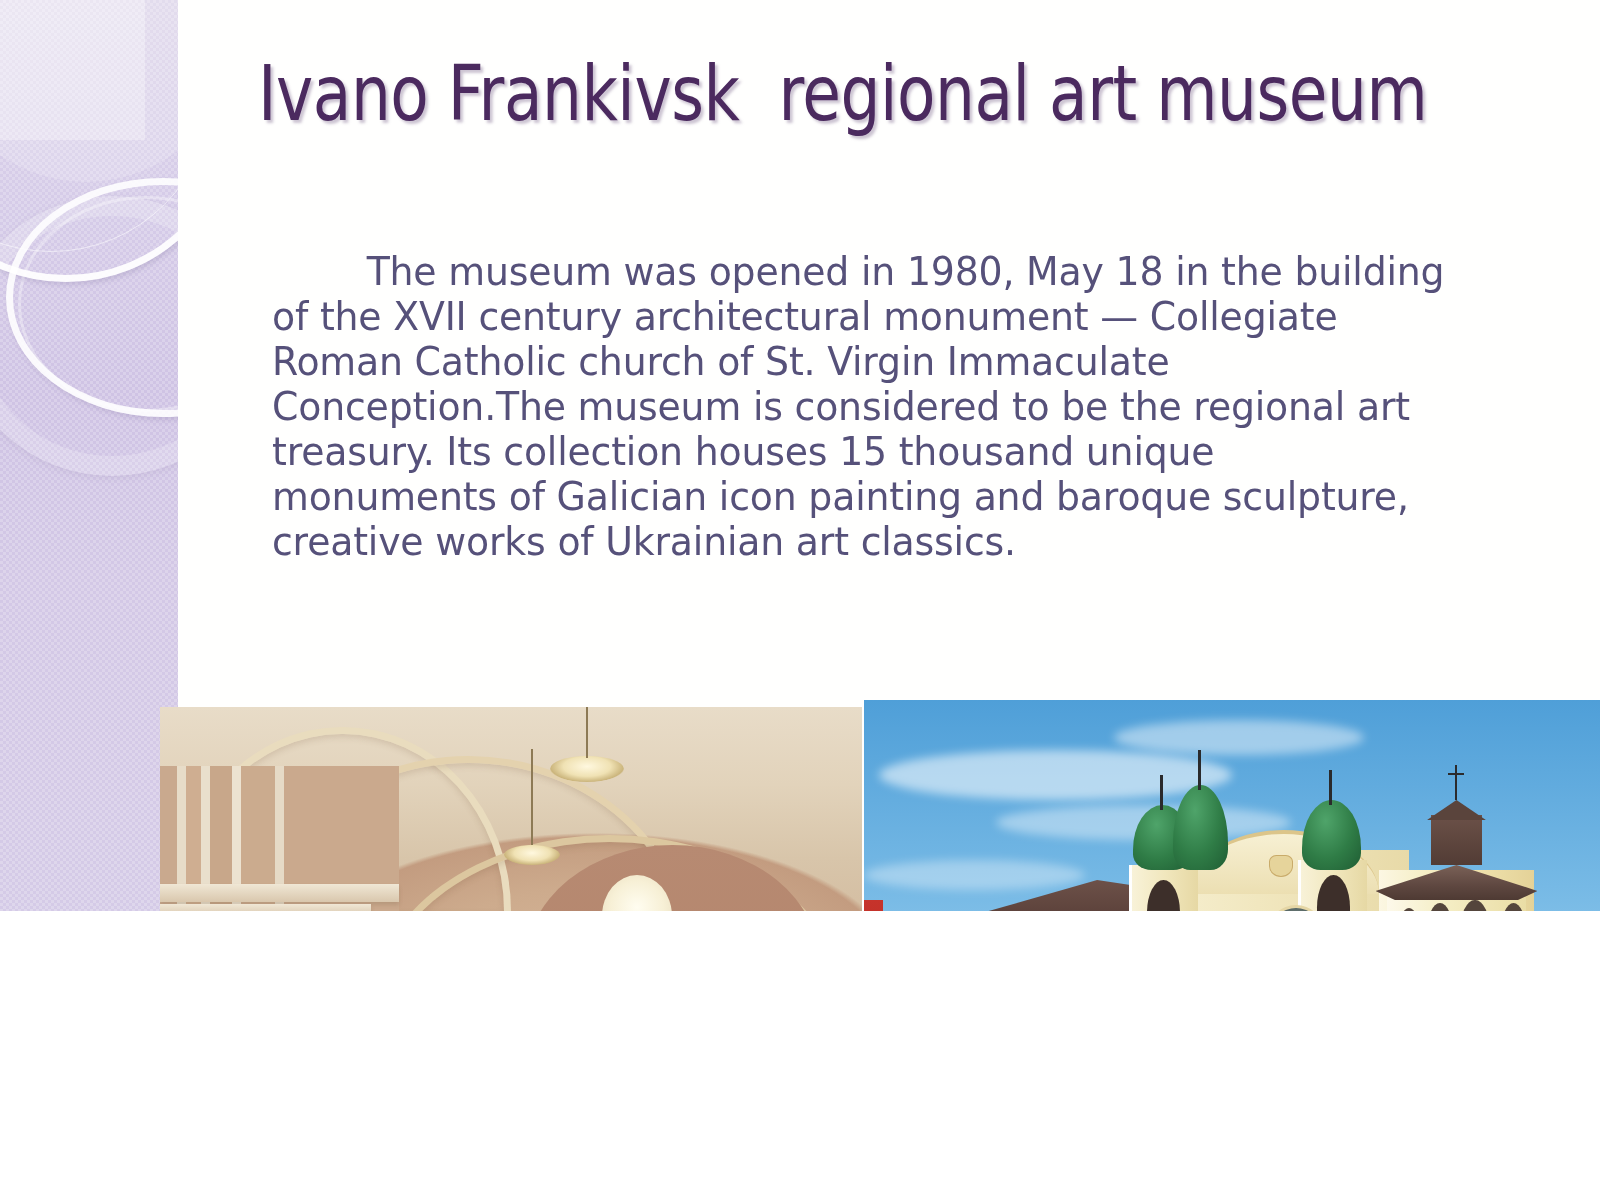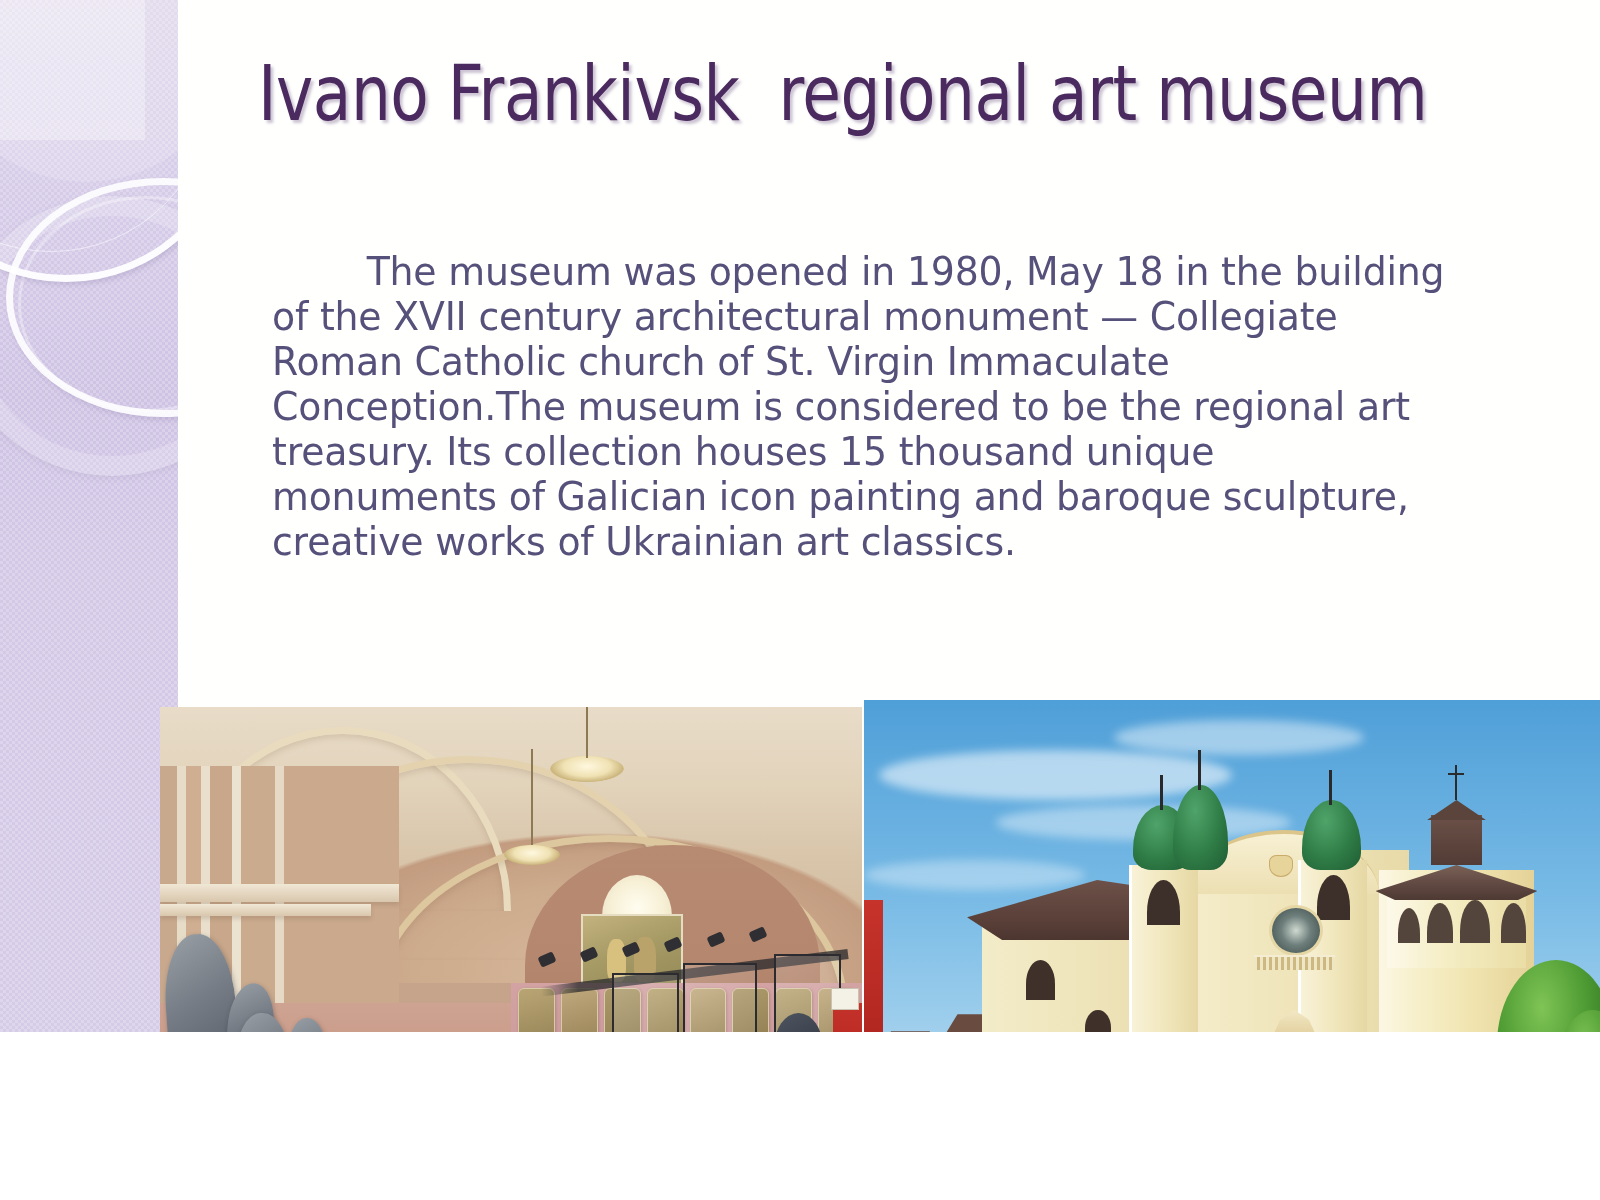--- a/index.html
+++ b/index.html
@@ -10,21 +10,21 @@
   body {
     width: 1600px;
     height: 1200px;
     overflow: hidden;
     font-family: "DejaVu Sans", sans-serif;
   }
 
   .slide {
     position: relative;
     width: 1600px;
-    height: 1032px;
+    height: 911px;
     background: #fffffe;
     overflow: hidden;
   }
 
   
   .deco-band {
     position: absolute;
     left: 0; top: 0;
     width: 178px;
     height: 1200px;

